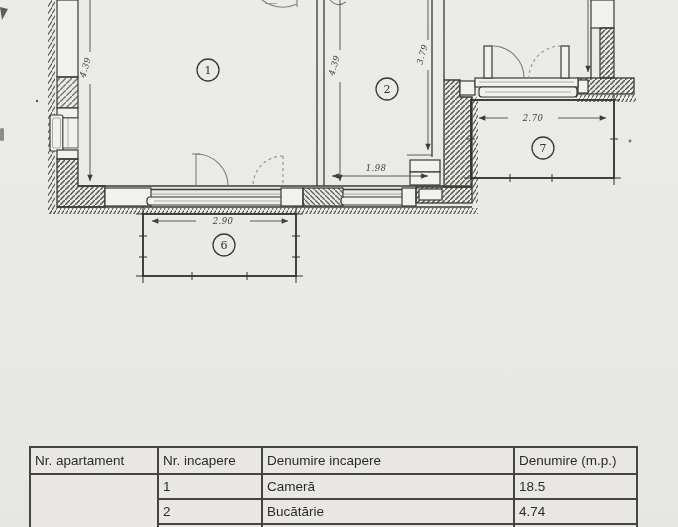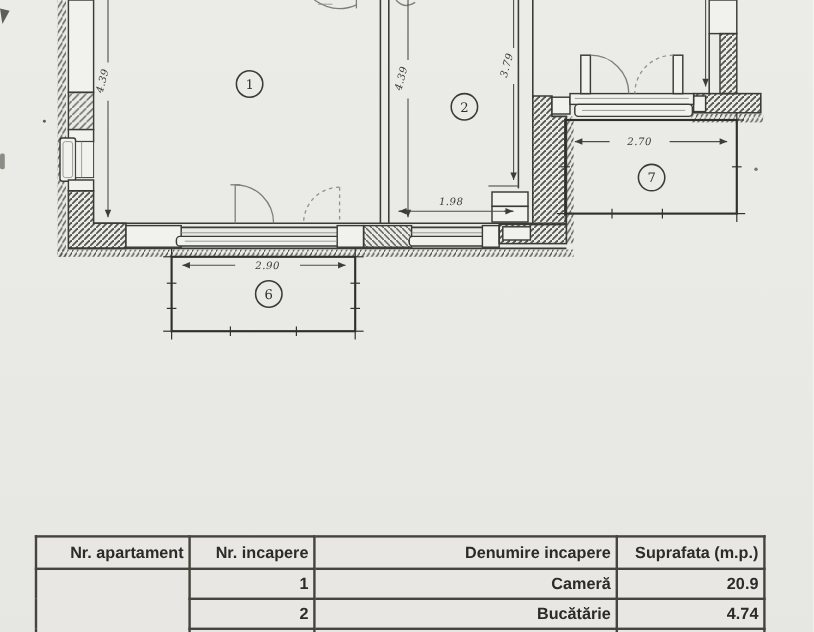--- a/index.html
+++ b/index.html
@@ -16,21 +16,21 @@
   .arc{stroke:#7f7f78;stroke-width:1.1;fill:none;}
   .arcd{stroke:#93938c;stroke-width:1.1;fill:none;stroke-dasharray:3 3;}
   .tick{stroke:#33332e;stroke-width:1;}
   .bal{fill:none;stroke:#30302b;stroke-width:1.8;}
   .thin{stroke:#8d8d86;stroke-width:0.7;fill:none;}
   .dimtxt{font:italic 8.5px "DejaVu Serif",serif;fill:#3d3d37;text-anchor:middle;letter-spacing:.4px;}
   .roomnum{font:11px "DejaVu Serif",serif;fill:#32322d;text-anchor:middle;}
   
   .tablewrap{position:absolute;left:29px;top:446px;}
   table{border-collapse:collapse;table-layout:fixed;font:13.5px "Liberation Sans",sans-serif;color:#2b2b27;}
-  th,td{border:2px solid #45453e;text-align:right;padding:0 4px;font-weight:700;
+  th,td{border:2px solid #45453e;text-align:left;padding:0 4px;font-weight:400;
         background:rgba(235,231,226,0.45);overflow:hidden;white-space:nowrap;}
   th{height:25px;}
   td{height:23px;}
 </style>
 </head>
 <body>
 
 <div class="page">
 
   <svg width="678" height="446" viewBox="0 0 678 446">
@@ -217,29 +217,29 @@
         <col style="width:128px">
           <col style="width:104px">
           <col style="width:252px">
           <col style="width:123px">
       </colgroup>
       <thead>
         <tr>
           <th>Nr. apartament</th>
           <th>Nr. incapere</th>
           <th>Denumire incapere</th>
-          <th>Suprafata (m.p.)</th>
+          <th>Denumire (m.p.)</th>
         </tr>
       </thead>
       <tbody>
         <tr>
           <td rowspan="3"></td>
           <td>1</td>
           <td>Cameră</td>
-          <td>20.9</td>
+          <td>18.5</td>
         </tr>
         <tr>
           <td>2</td>
           <td>Bucătărie</td>
           <td>4.74</td>
         </tr>
         <tr>
           <td></td>
           <td></td>
           <td></td>

